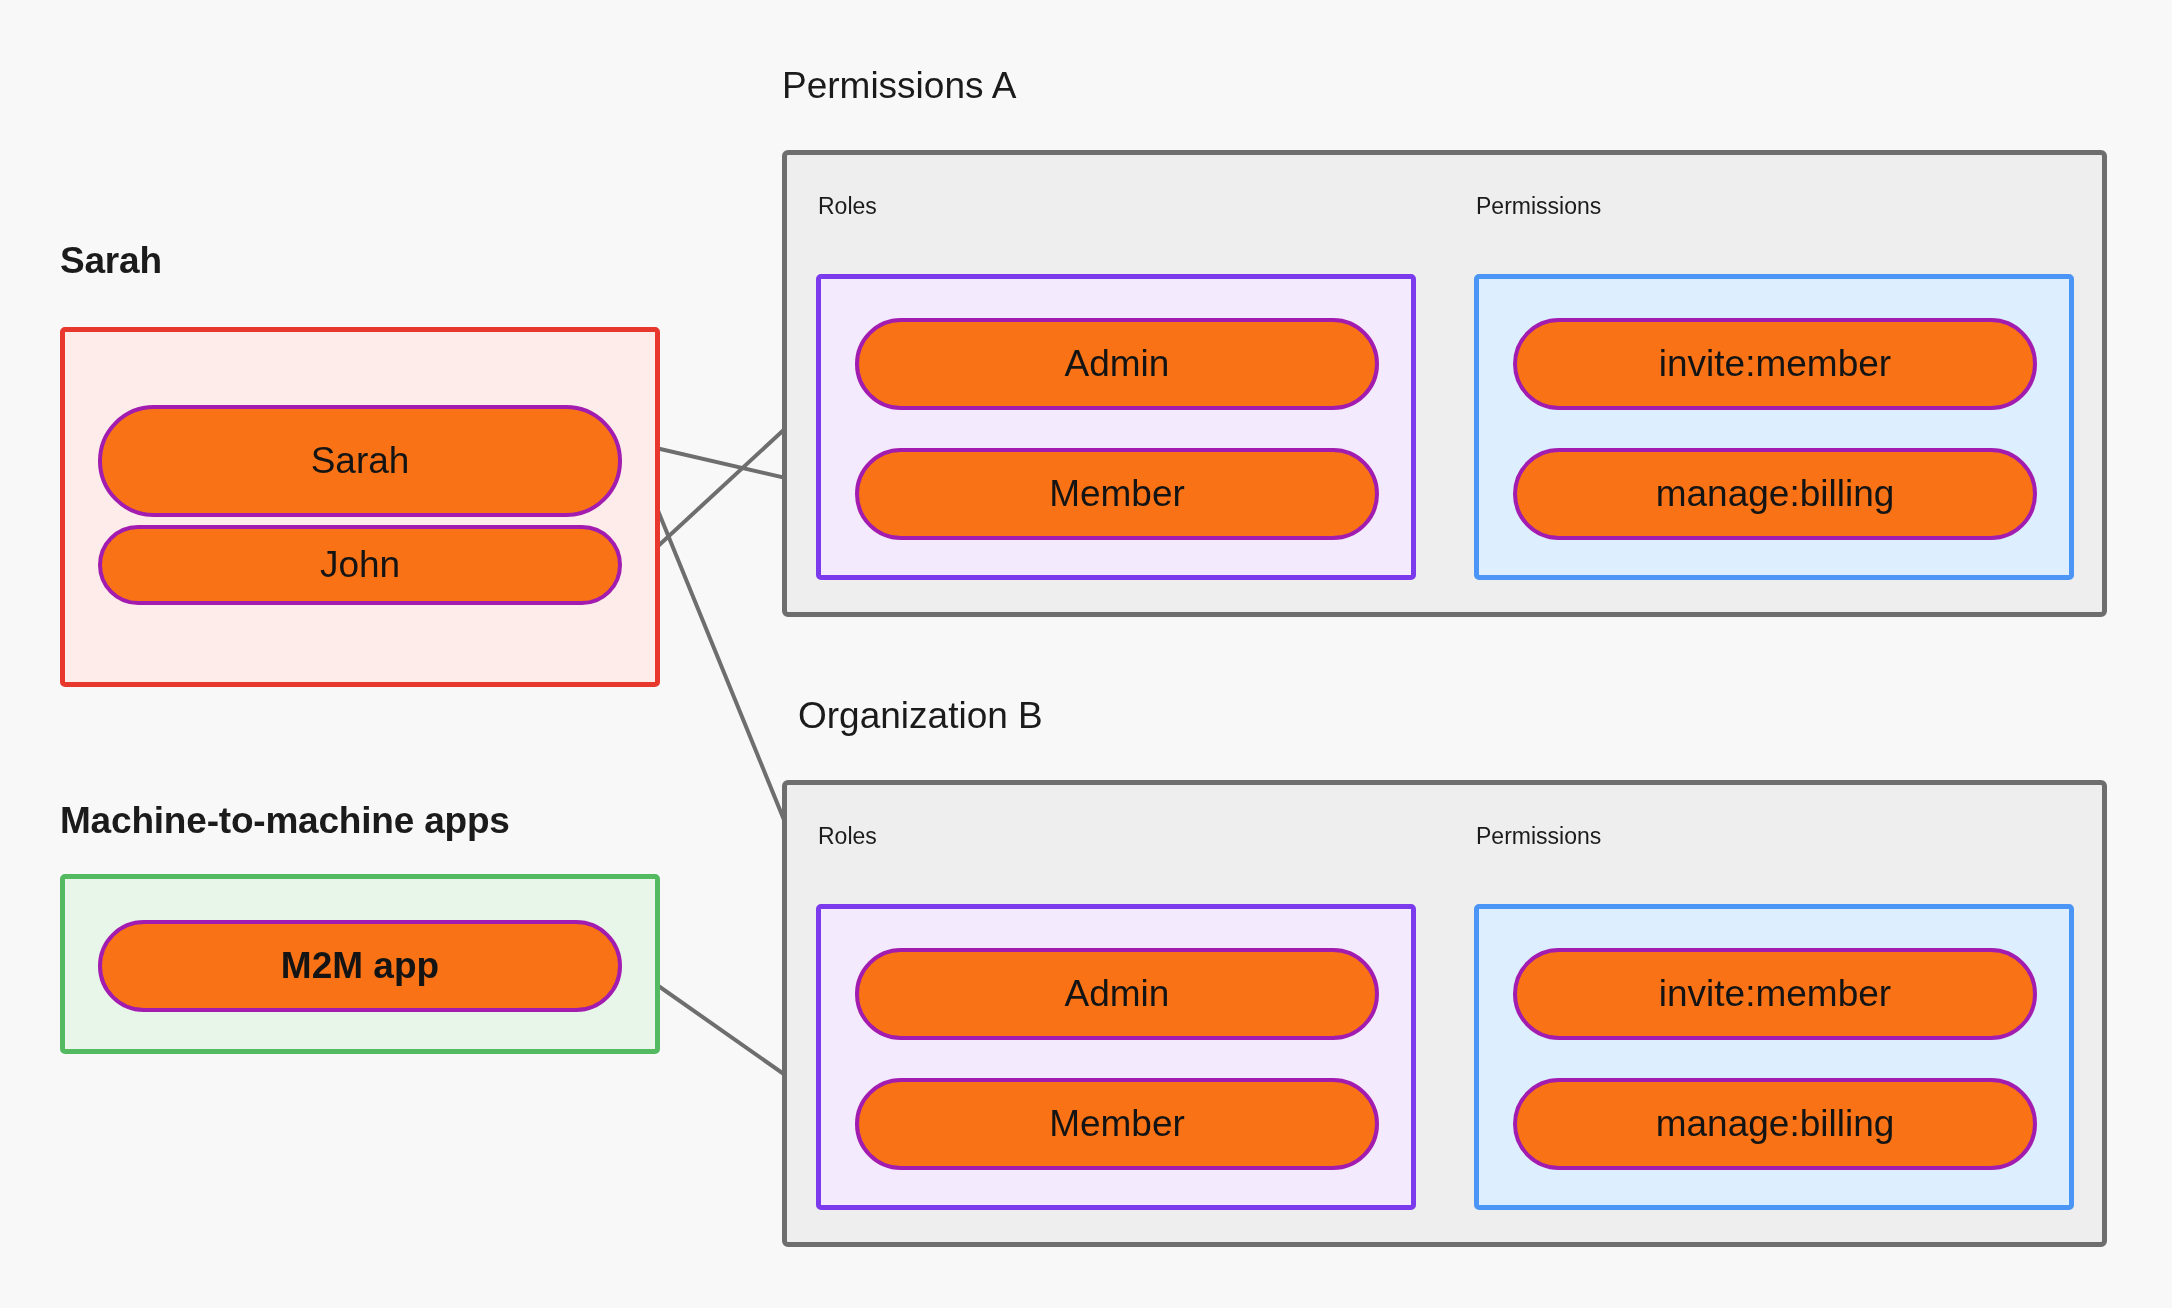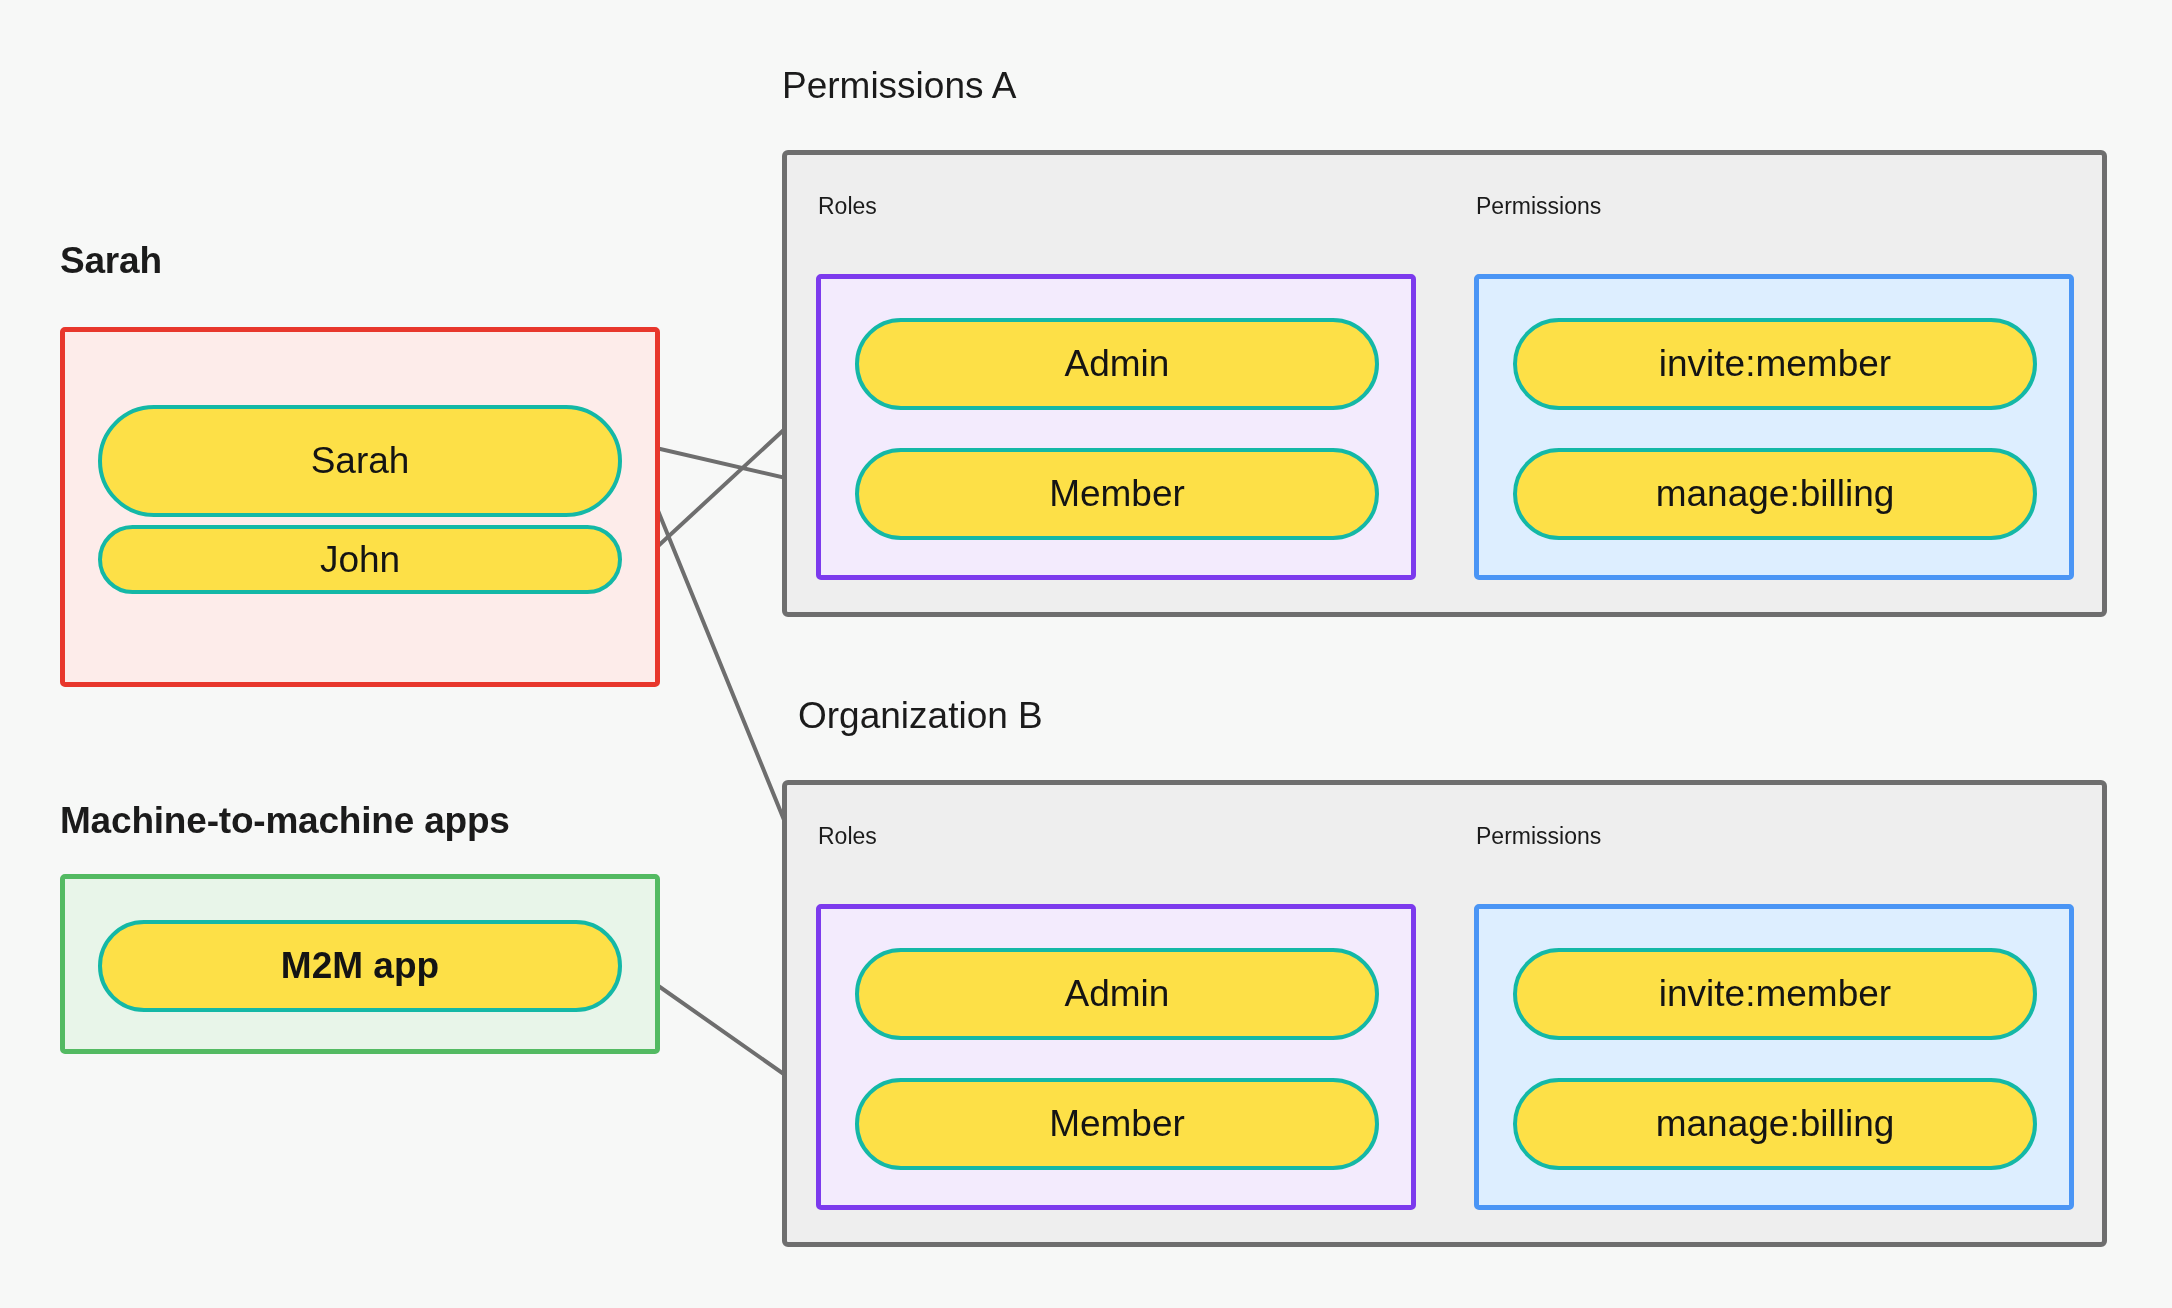--- a/index.html
+++ b/index.html
@@ -75,22 +75,22 @@
     border-radius: 5px;
   }
   .box-perms {
     background: #ddeeff;
     border: 5px solid #4a95f5;
     border-radius: 5px;
   }
   .pill {
     position: absolute;
     box-sizing: border-box;
-    background: #fde047;
-    border: 4px solid #14b8a6;
+    background: #f97316;
+    border: 4px solid #a21caf;
     border-radius: 100px;
     display: flex;
     align-items: center;
     justify-content: center;
     font-size: 37px;
     color: #141414;
     z-index: 4;
     white-space: nowrap;
   }
 </style>
@@ -133,21 +133,21 @@
       <circle cx="1513" cy="1124" r="11"></circle>
     </g>
   </svg>
 
   <div class="group-title" style="left:60px; top:240px;">Sarah</div>
 
   <div class="box box-users" style="left:60px; left:60px; top:327px; width:600px; height:360px;"></div>
 
   <div class="pill" style="left:98px; top:405px; width:524px; height:112px;">Sarah</div>
 
-  <div class="pill" style="left:98px; top:525px; width:524px; height:69px;">John</div>
+  <div class="pill" style="left:98px; top:525px; width:524px; height:80px;">John</div>
 
   <div class="group-title" style="left:60px; top:800px;">Machine-to-machine apps</div>
 
   <div class="box box-m2m" style="left:60px; top:874px; width:600px; height:180px;"></div>
 
   <div class="pill" style="left:98px; top:920px; width:524px; height:92px;font-weight:bold;">M2M app</div>
 
   <div class="org-title" style="left:782px; top:65px;">Permissions A</div>
 
   <div class="box box-org" style="left:782px; top:150px; width:1325px; height:467px;"></div>

